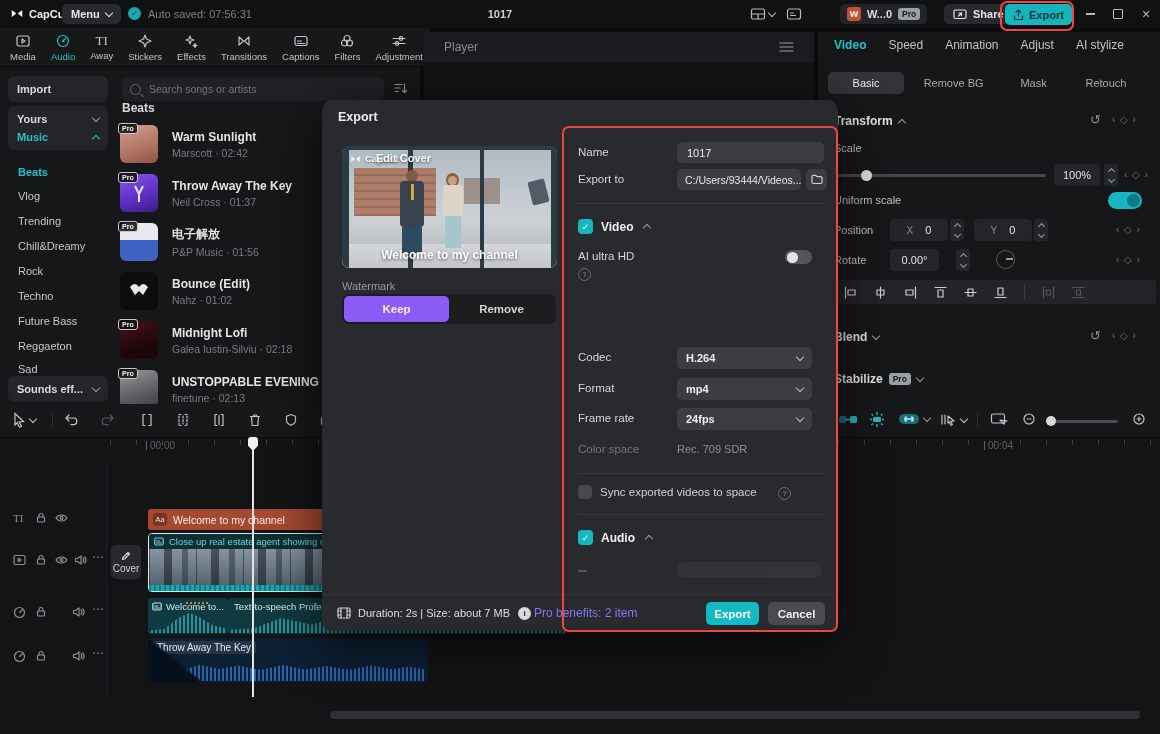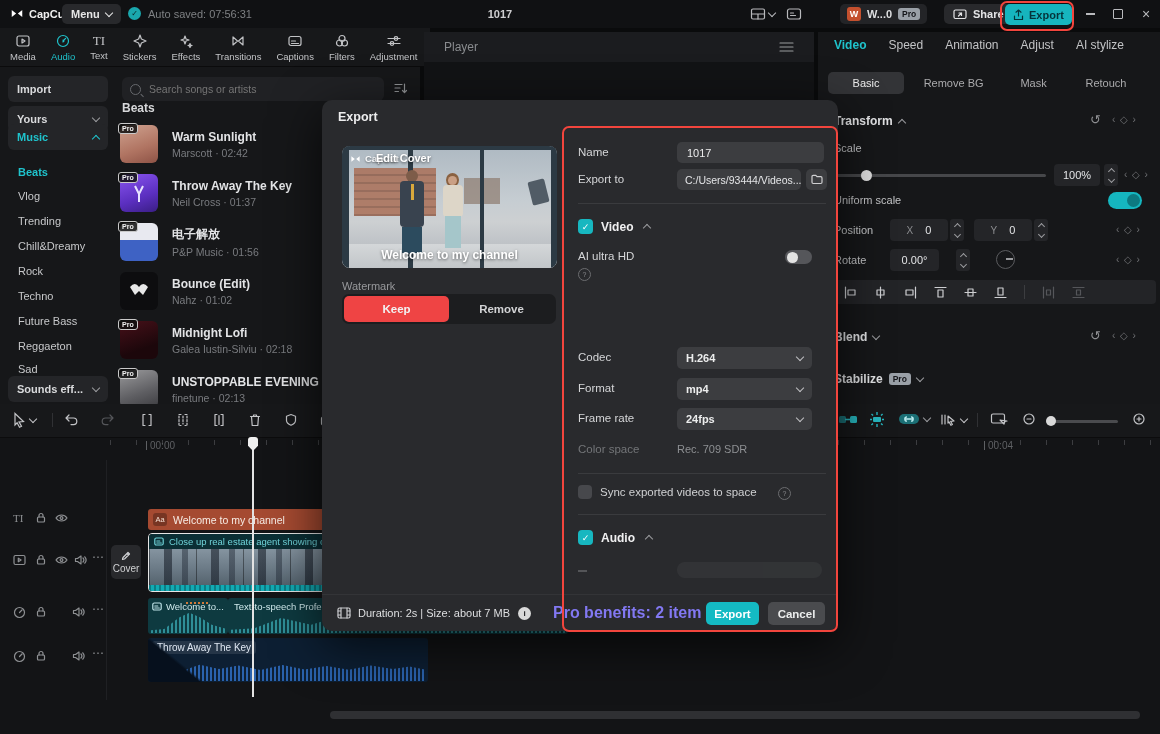--- a/index.html
+++ b/index.html
@@ -65,21 +65,21 @@
   .qm{position:absolute;width:11px;height:11px;border:1px solid #6b6c6f;border-radius:50%;color:#8a8b8e;font-size:7px;display:flex;align-items:center;justify-content:center}
   .qm::after{content:"?"}
   .ddiv{position:absolute;left:256px;width:248px;height:1px;background:#3a3b3e}
   
   .tl-ic{position:absolute;color:#c3c4c7;display:flex;align-items:center}
   .dim{color:#55565a !important}
   .hdr-ic{position:absolute;color:#8e9093}
   .more3::after{content:"⋯";font-size:12px;color:#8e9093}
   .wave{position:absolute;background:repeating-linear-gradient(90deg,var(--wc) 0 2px,transparent 2px 4px)}
   .seg{flex:1;height:26px;display:flex;align-items:center;justify-content:center;font-weight:bold;font-size:11.5px;border-radius:5px;color:#d2d3d5}
-  .seg.on{background:#ef4444;color:#f2f2f2}
+  .seg.on{background:#8b5cf6;color:#f2f2f2}
 </style>
 </head>
 <body>
 
 <div class="app">
 
   <div class="titlebar">
     <div class="abs flex" style="left:10px;top:7px;gap:5px">
       <svg class="s" width="14" height="13" viewBox="0 0 16 14" style="color:#fff">
           <path d="M2 3l5 4-5 4zM14 3L9 7l5 4z" fill="#fff" stroke="none"></path>
@@ -146,21 +146,21 @@
       </div>
     <div class="rib active">
         <svg class="s" width="16" height="16" viewBox="0 0 16 16">
           <circle cx="8" cy="8" r="5.5"></circle>
           <path d="M8 8l2.6-2.6M8 8.9a.9.9 0 1 0 0-1.8"></path>
         </svg>
         <span>Audio</span>
       </div>
     <div class="rib">
         <span style="font-family:'Liberation Serif',serif;font-size:13px;line-height:15px">TI</span>
-        <span>Text</span>
+        <span>Away</span>
       </div>
     <div class="rib">
         <svg class="s" width="16" height="16" viewBox="0 0 16 16">
           <path d="M8 2l1.4 4L14 8l-4.6 2L8 14l-1.4-4L2 8l4.6-2z"></path>
         </svg>
         <span>Stickers</span>
       </div>
     <div class="rib">
         <svg class="s" width="16" height="16" viewBox="0 0 16 16">
           <path d="M7 3l1 3 3 1-3 1-1 3-1-3-3-1 3-1zM12 10.5l.5 1.5 1.5.5-1.5.5-.5 1.5-.5-1.5-1.5-.5 1.5-.5z"></path>
@@ -747,21 +747,21 @@
       <div style="position:absolute;left:99px;top:0;width:145px;height:16px;background:#3f4043;border-radius:8px"></div>
     </div>
 
     <div class="abs flex" style="left:0;bottom:0;width:100%;height:37px;border-top:1px solid rgba(255,255,255,.05);box-sizing:border-box">
       <svg class="s" width="14" height="12" viewBox="0 0 14 12" style="position:absolute;left:15px;color:#c9cacd">
           <rect x="1" y="1" width="12" height="10" rx="1.5"></rect>
           <path d="M4 1v10M10 1v10M1 4h3M1 8h3M10 4h3M10 8h3"></path>
         </svg>
       <span style="position:absolute;left:36px;font-size:11px;color:#dedfe1">Duration: 2s | Size: about 7 MB</span>
       <span style="position:absolute;left:196px;width:13px;height:13px;border-radius:50%;background:#d9d9d9;color:#1c1c1e;font-size:8px;font-weight:bold;display:flex;align-items:center;justify-content:center">i</span>
-      <span style="position:absolute;left:231px;font-size:16px;font-weight:bold;color:#8278f2">Pro benefits: 2 item</span>
+      <span style="position:absolute;left:212px;font-size:12px;font-weight:normal;color:#8278f2">Pro benefits: 2 item</span>
       <span style="position:absolute;left:384px;top:7px;width:53px;height:23px;background:#14bac3;border-radius:5px;color:#fff;font-weight:bold;font-size:11.5px;display:flex;align-items:center;justify-content:center">Export</span>
       <span style="position:absolute;left:446px;top:7px;width:57px;height:23px;background:#4a4b4e;border-radius:5px;color:#eceded;font-weight:bold;font-size:11.5px;display:flex;align-items:center;justify-content:center">Cancel</span>
     </div>
 
     <div class="hl-box" style="left:240px;top:26px;width:272px;height:502px"></div>
   </div>
 
 </div>
 
 </body></html>

